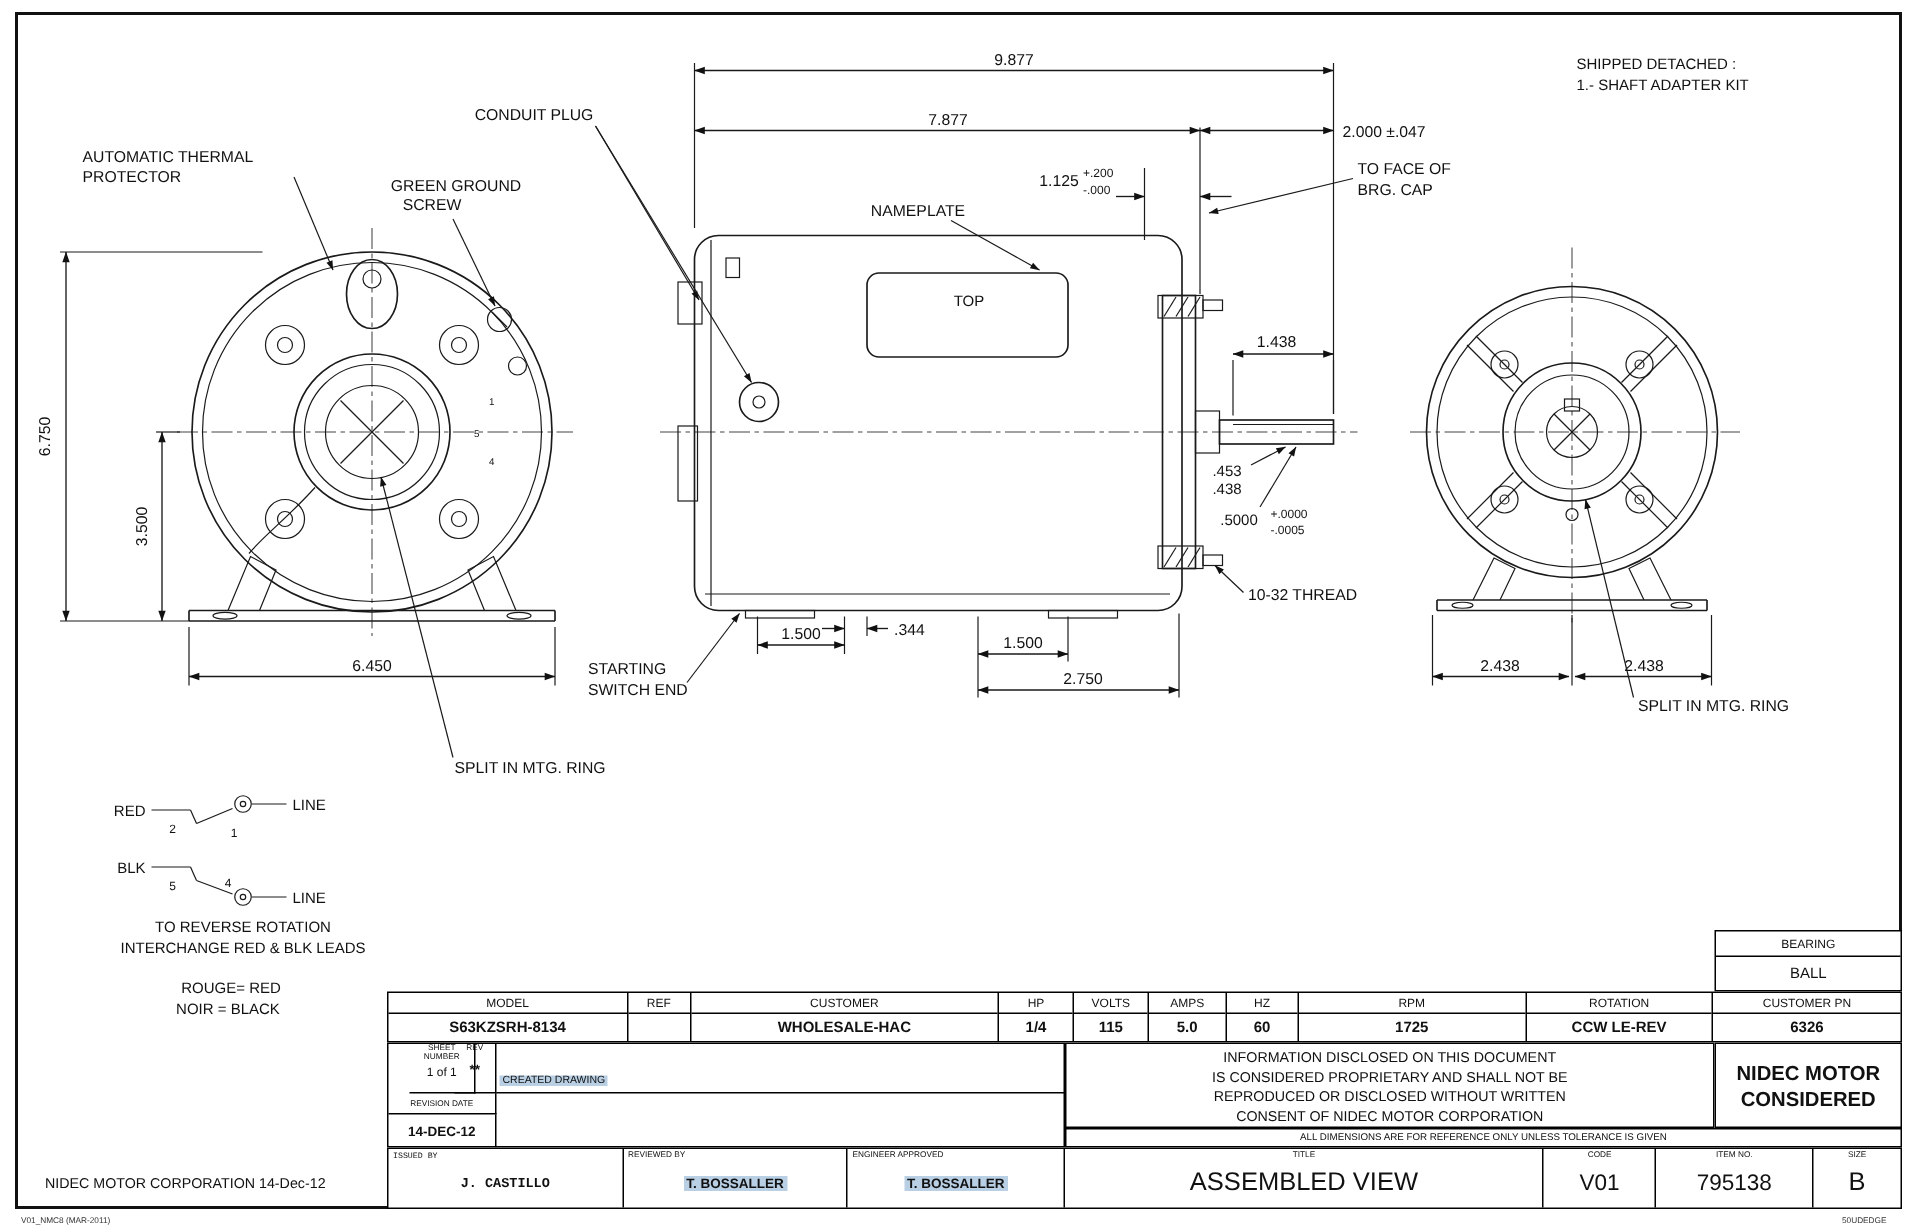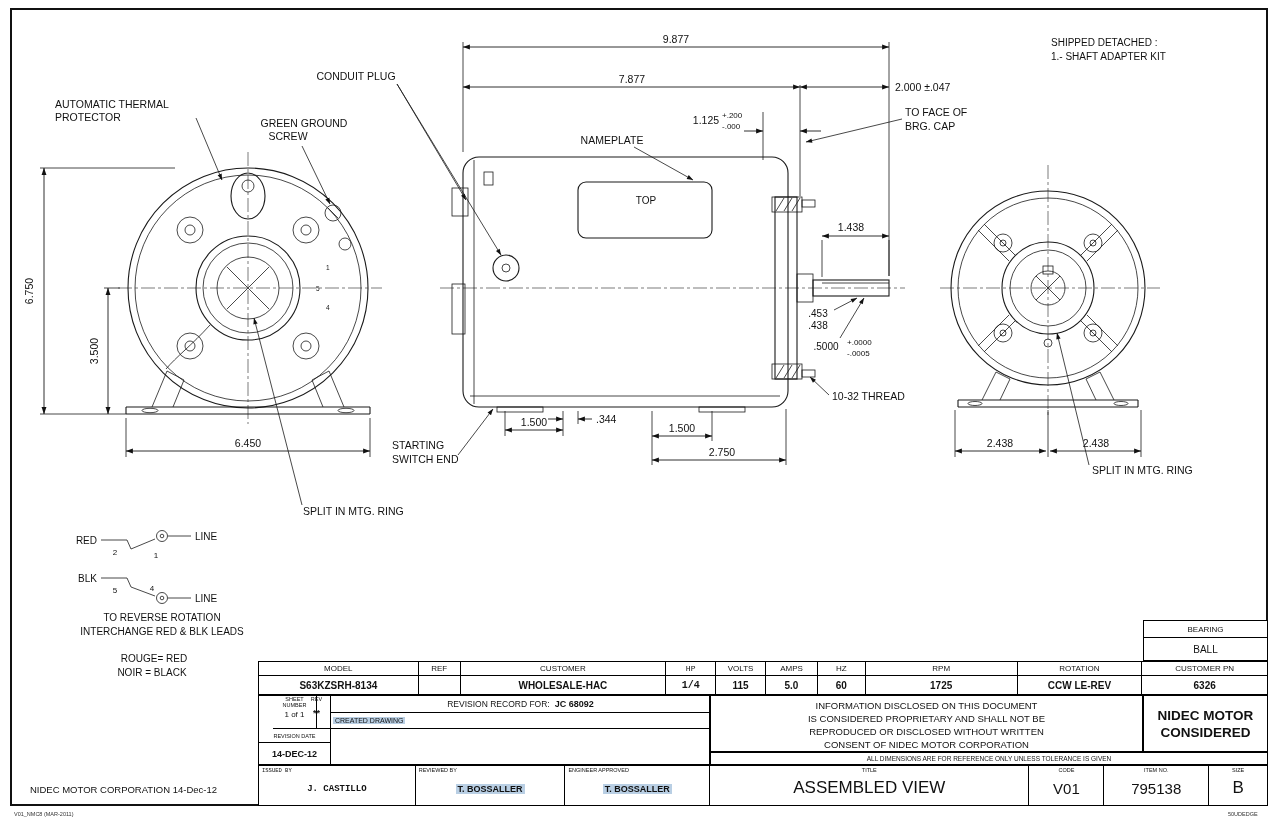--- a/index.html
+++ b/index.html
@@ -330,21 +330,21 @@
     <div class="spec-v">S63KZSRH-8134</div>
   </div>
   <div class="spec-cell" style="width:42px;">
     <div class="spec-h">REF</div>
     <div class="spec-v"></div>
   </div>
   <div class="spec-cell" style="width:206px;">
     <div class="spec-h">CUSTOMER</div>
     <div class="spec-v">WHOLESALE-HAC</div>
   </div>
-  <div class="spec-cell" style="width:50px;font-family:Liberation Mono, monospace;">
+  <div class="spec-cell" style="width:50px;">
     <div class="spec-h">HP</div>
     <div class="spec-v">1/4</div>
   </div>
   <div class="spec-cell" style="width:50px;">
     <div class="spec-h">VOLTS</div>
     <div class="spec-v">115</div>
   </div>
   <div class="spec-cell" style="width:52px;">
     <div class="spec-h">AMPS</div>
     <div class="spec-v">5.0</div>
@@ -370,24 +370,20 @@
 <div class="tb-box" style="left:258px; top:695px; width:452px; height:70px;">
   <div style="position:absolute; left:14px; top:0; width:44px; height:33px; border-right:1px solid #000; border-bottom:1px solid #000; text-align:center;">
     <div class="lbl">SHEET</div>
     <div class="lbl">NUMBER</div>
     <div style="font-size:8px; margin-top:2px;">1 of 1</div>
   </div>
   <div style="position:absolute; left:44px; top:0; width:28px; height:33px; border-right:1px solid #000; border-bottom:1px solid #000; text-align:center;">
     <div class="lbl">REV</div>
     <div style="font-size:9px; font-weight:bold; margin-top:6px;">**</div>
   </div>
-  <div class="cc" style="position:absolute; left:72px; top:0; width:379px; height:17px; border-bottom:1px solid #000; gap:5px;">
-    <span style="font-size:8.5px;">REVISION RECORD FOR:</span>
-    <span style="font-size:9px; font-weight:bold;">JC 68092</span>
-  </div>
   <div style="position:absolute; left:72px; top:17px; width:379px; height:16px; border-bottom:1px solid #000; display:flex; align-items:center; padding-left:2px;">
     <span class="hl" style="font-size:7px;">CREATED DRAWING</span>
   </div>
   <div class="cc" style="position:absolute; left:0; top:33px; width:72px; height:14px; border-right:1px solid #000; border-bottom:1px solid #000; font-size:5.5px;">REVISION DATE</div>
   <div class="cc" style="position:absolute; left:0; top:47px; width:72px; height:22px; border-right:1px solid #000; font-size:9px; font-weight:bold;">14-DEC-12</div>
 </div>
 
 <div class="tb-box" style="left:710px; top:695px; width:433px; height:57px; text-align:center; font-size:9.5px; line-height:13px; padding-top:3px;">
   <div>INFORMATION DISCLOSED ON THIS DOCUMENT</div>
   <div>IS CONSIDERED PROPRIETARY AND SHALL NOT BE</div>

